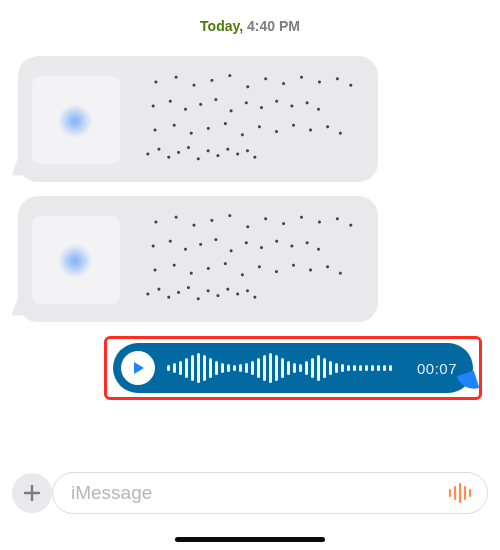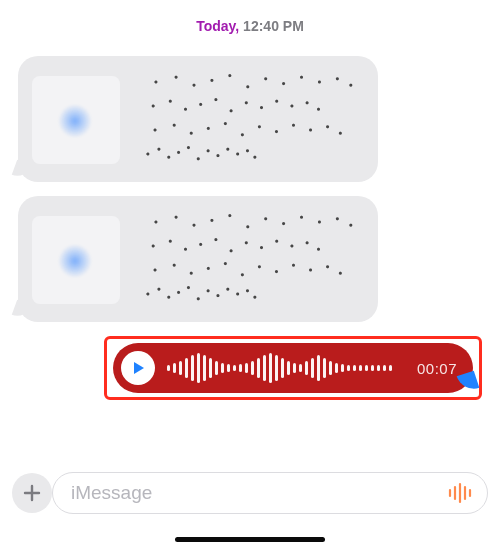--- a/index.html
+++ b/index.html
@@ -1,20 +1,20 @@
 <!DOCTYPE html>
 <html><head>
 <meta charset="utf-8">
 <style>
   * { box-sizing: border-box; margin: 0; padding: 0; }
   html, body { width: 500px; height: 550px; background: #ffffff; font-family: -apple-system, "Helvetica Neue", Arial, sans-serif; overflow: hidden; }
   .container { position: relative; width: 100%; height: 100%; }
 
   .timestamp { text-align: center; font-size: 14px; font-weight: 600; color: #7d7d82; padding-top: 18px; }
-  .timestamp .day { color: #a21caf; font-weight: 700; }
+  .timestamp .day { color: #4d7c0f; font-weight: 700; }
 
   .conversation { padding: 10px 16px 0 16px; }
 
   
   .incoming { position: relative; width: 360px; height: 126px; background: #e9e9eb; border-radius: 20px; margin: 12px 0 14px 2px; }
   .incoming .card-thumb { position: absolute; left: 14px; top: 20px; width: 88px; height: 88px; border-radius: 8px; background: #f3f3f5; overflow: hidden; }
   .incoming .card-thumb .blob { position: absolute; left: 26px; top: 28px; width: 34px; height: 34px; border-radius: 50%; background: radial-gradient(circle, rgba(30,120,255,0.55) 0%, rgba(30,120,255,0.2) 45%, rgba(30,120,255,0) 70%); filter: blur(1px); }
   .incoming .noise-lines { position: absolute; left: 120px; right: 16px; top: 18px; bottom: 18px; }
   .incoming .noise-line { height: 16px; margin-bottom: 8px; border-radius: 4px;
     background:
@@ -34,21 +34,21 @@
     opacity: 0.85;
   }
   .incoming .noise-line.w2 { width: 85%; }
   .incoming .noise-line.w3 { width: 95%; }
   .incoming .noise-line.w4 { width: 55%; }
   .incoming::after { content:""; position:absolute; left:-4px; bottom:4px; width:16px; height:16px; background:#e9e9eb; border-bottom-right-radius:16px; transform: rotate(20deg); }
 
   
   .audio-row { display:flex; justify-content:flex-end; margin-top: 4px; margin-right: 2px; }
   .highlight-box { border: 3px solid #ff2d1f; border-radius: 6px; padding: 4px 6px 4px 6px; display:inline-block; }
-  .audio-bubble { position: relative; width: 360px; height: 50px; background: #b91c1c; border-radius: 25px; display:flex; align-items:center; padding: 0 16px 0 8px; }
+  .audio-bubble { position: relative; width: 360px; height: 50px; background: #0369a1; border-radius: 25px; display:flex; align-items:center; padding: 0 16px 0 8px; }
   .audio-bubble::after { content:""; position:absolute; right:-4px; bottom:2px; width:18px; height:18px; background:#1f82ff; border-bottom-left-radius:18px; transform: rotate(-18deg); }
   .play-btn { width: 34px; height: 34px; background:#fff; border-radius:50%; display:flex; align-items:center; justify-content:center; flex-shrink:0; }
   .play-btn svg { display:block; }
   .waveform { flex:1; height: 34px; margin: 0 12px; display:flex; align-items:center; gap:3px; }
   .waveform .bar { width:3px; background: rgba(255,255,255,0.95); border-radius:2px; }
   .duration { color: rgba(255,255,255,0.88); font-size:15px; font-weight:500; letter-spacing:0.5px; }
 
   
   .compose { position:absolute; left:12px; right:12px; bottom:36px; display:flex; align-items:center; }
   .plus-btn { width:40px; height:40px; border-radius:50%; background:#e9e9eb; display:flex; align-items:center; justify-content:center; }
@@ -60,21 +60,21 @@
   
   .home-indicator { position:absolute; left:50%; bottom:8px; transform:translateX(-50%); width:150px; height:5px; border-radius:3px; background:#0a0a0a; }
 </style>
 </head>
 <body>
 
 <div class="container">
 
   <div class="timestamp">
     <span class="day">Today,</span>
-    <span>12:40 PM</span>
+    <span>4:40 PM</span>
   </div>
 
   <div class="conversation">
 
     <div class="incoming">
       <div class="card-thumb">
           <div class="blob"></div>
         </div>
       <div class="noise-lines">
         <div class="noise-line"></div>

